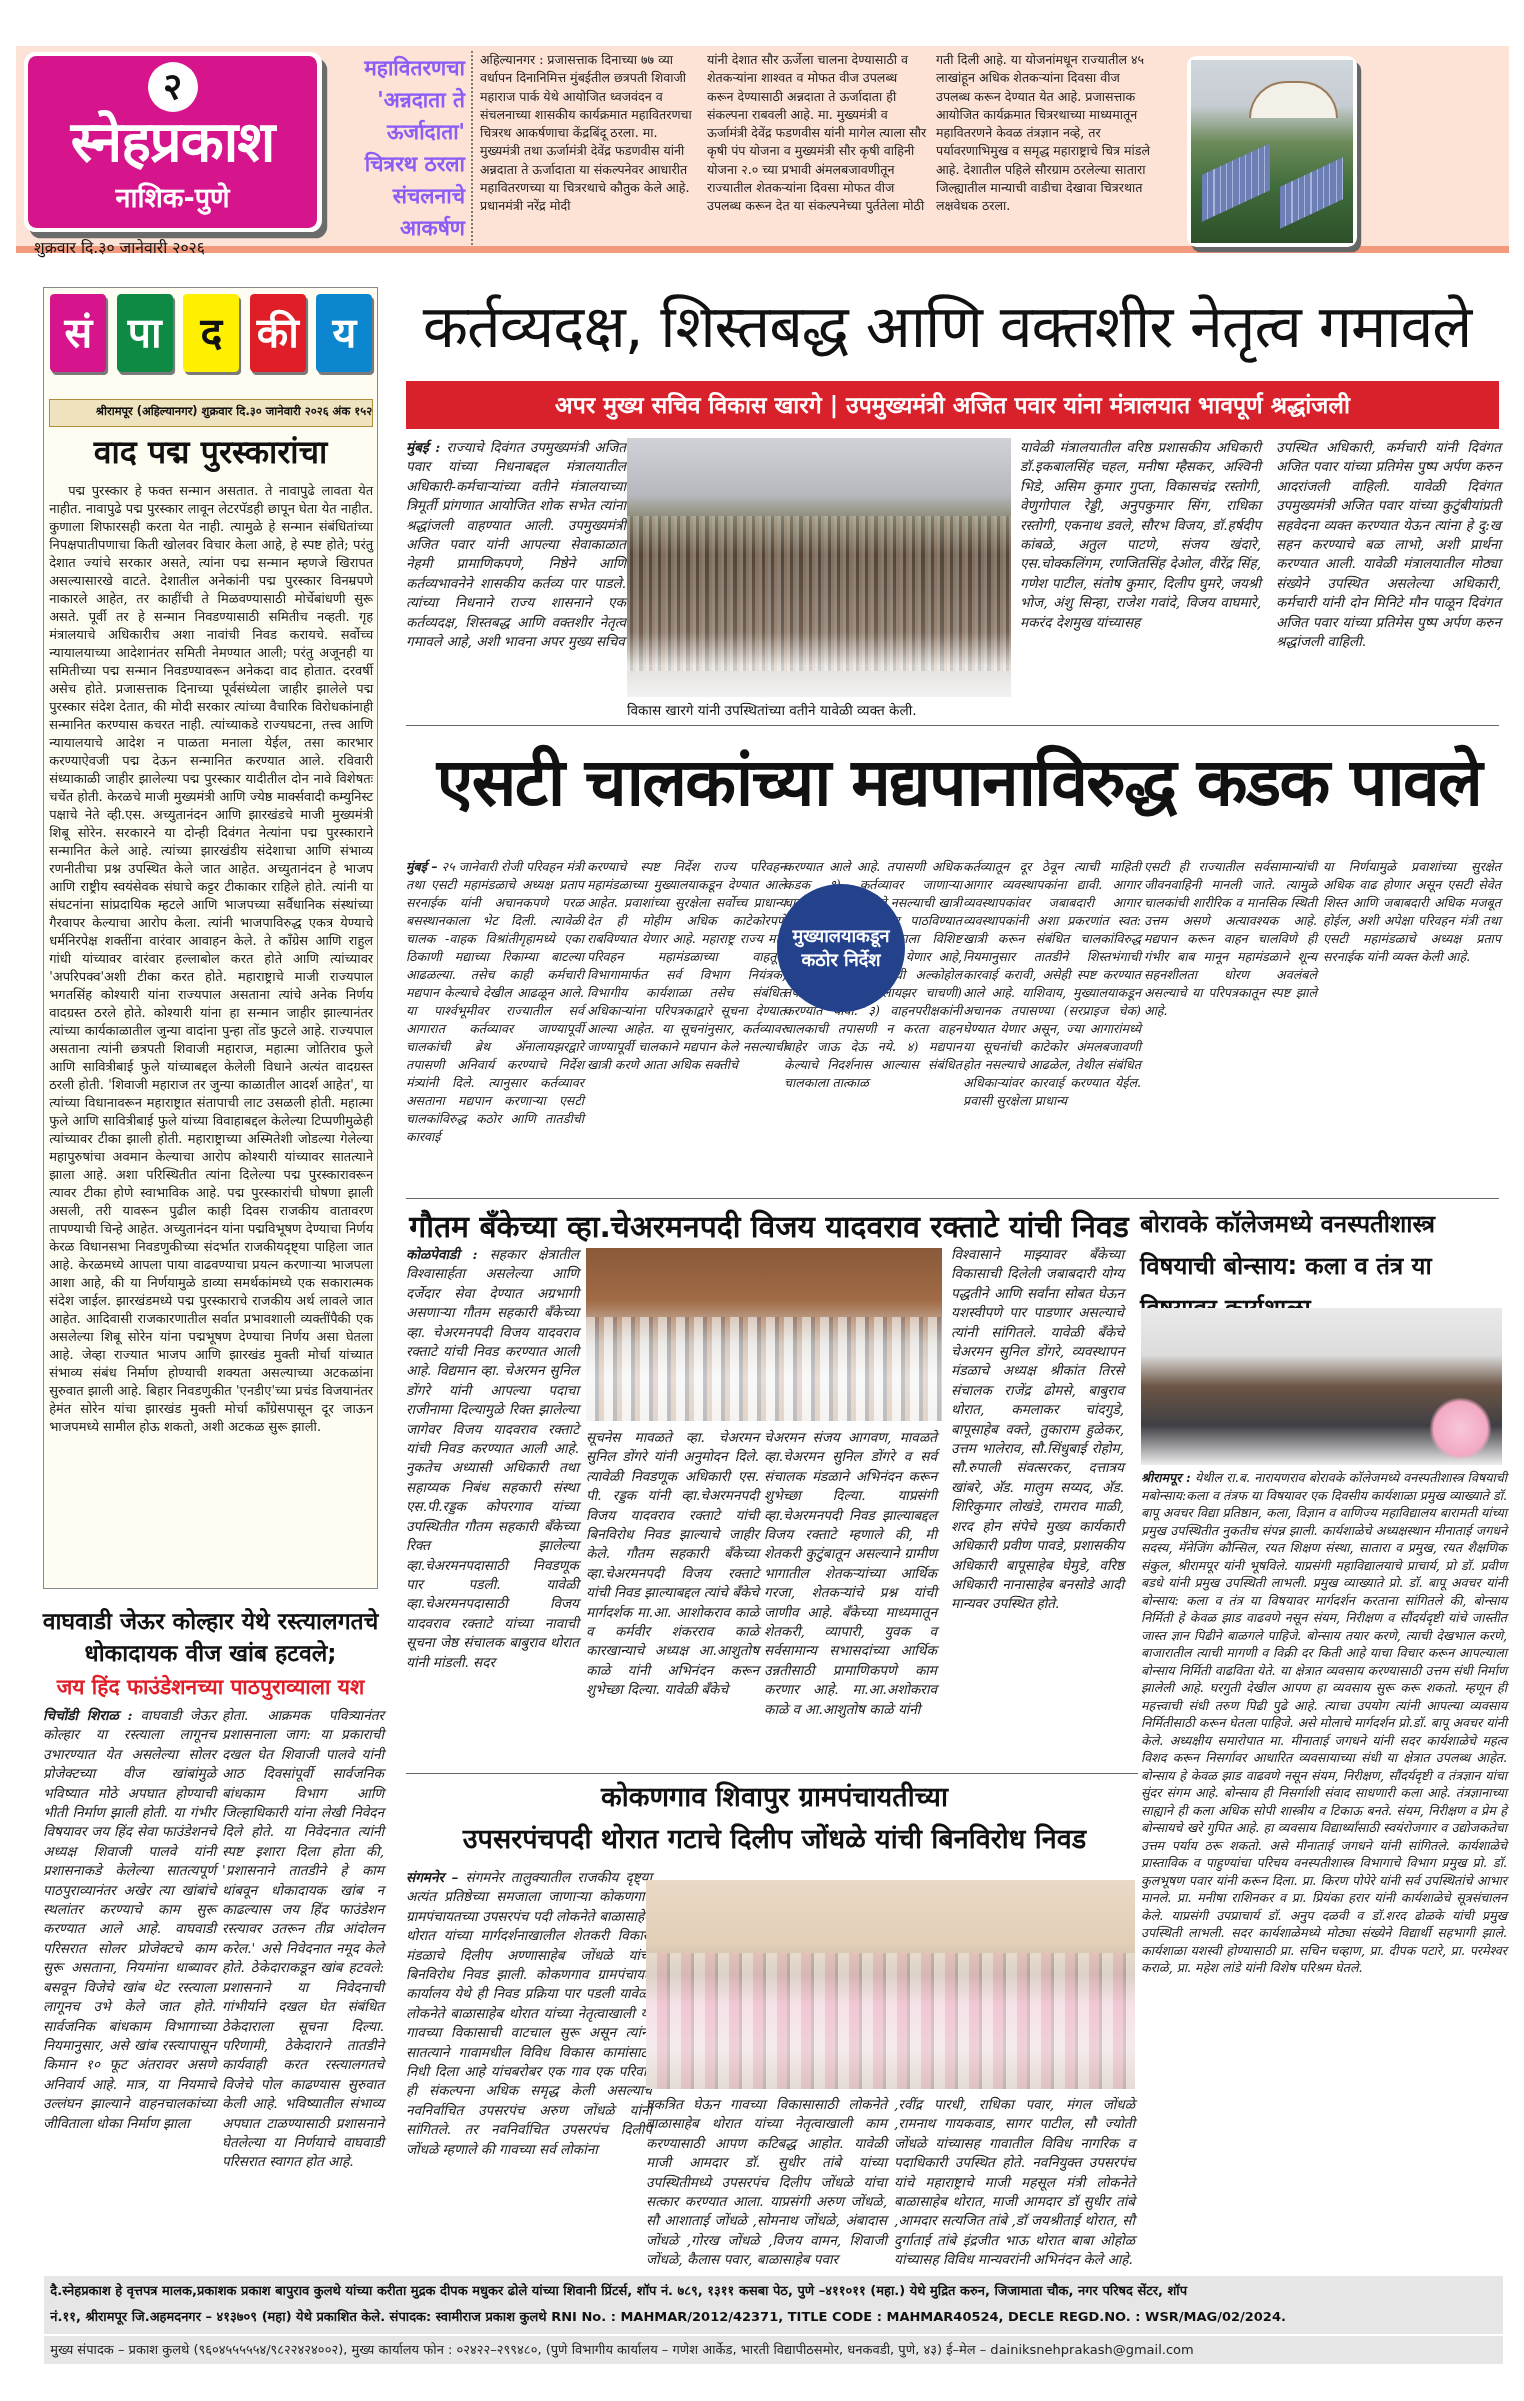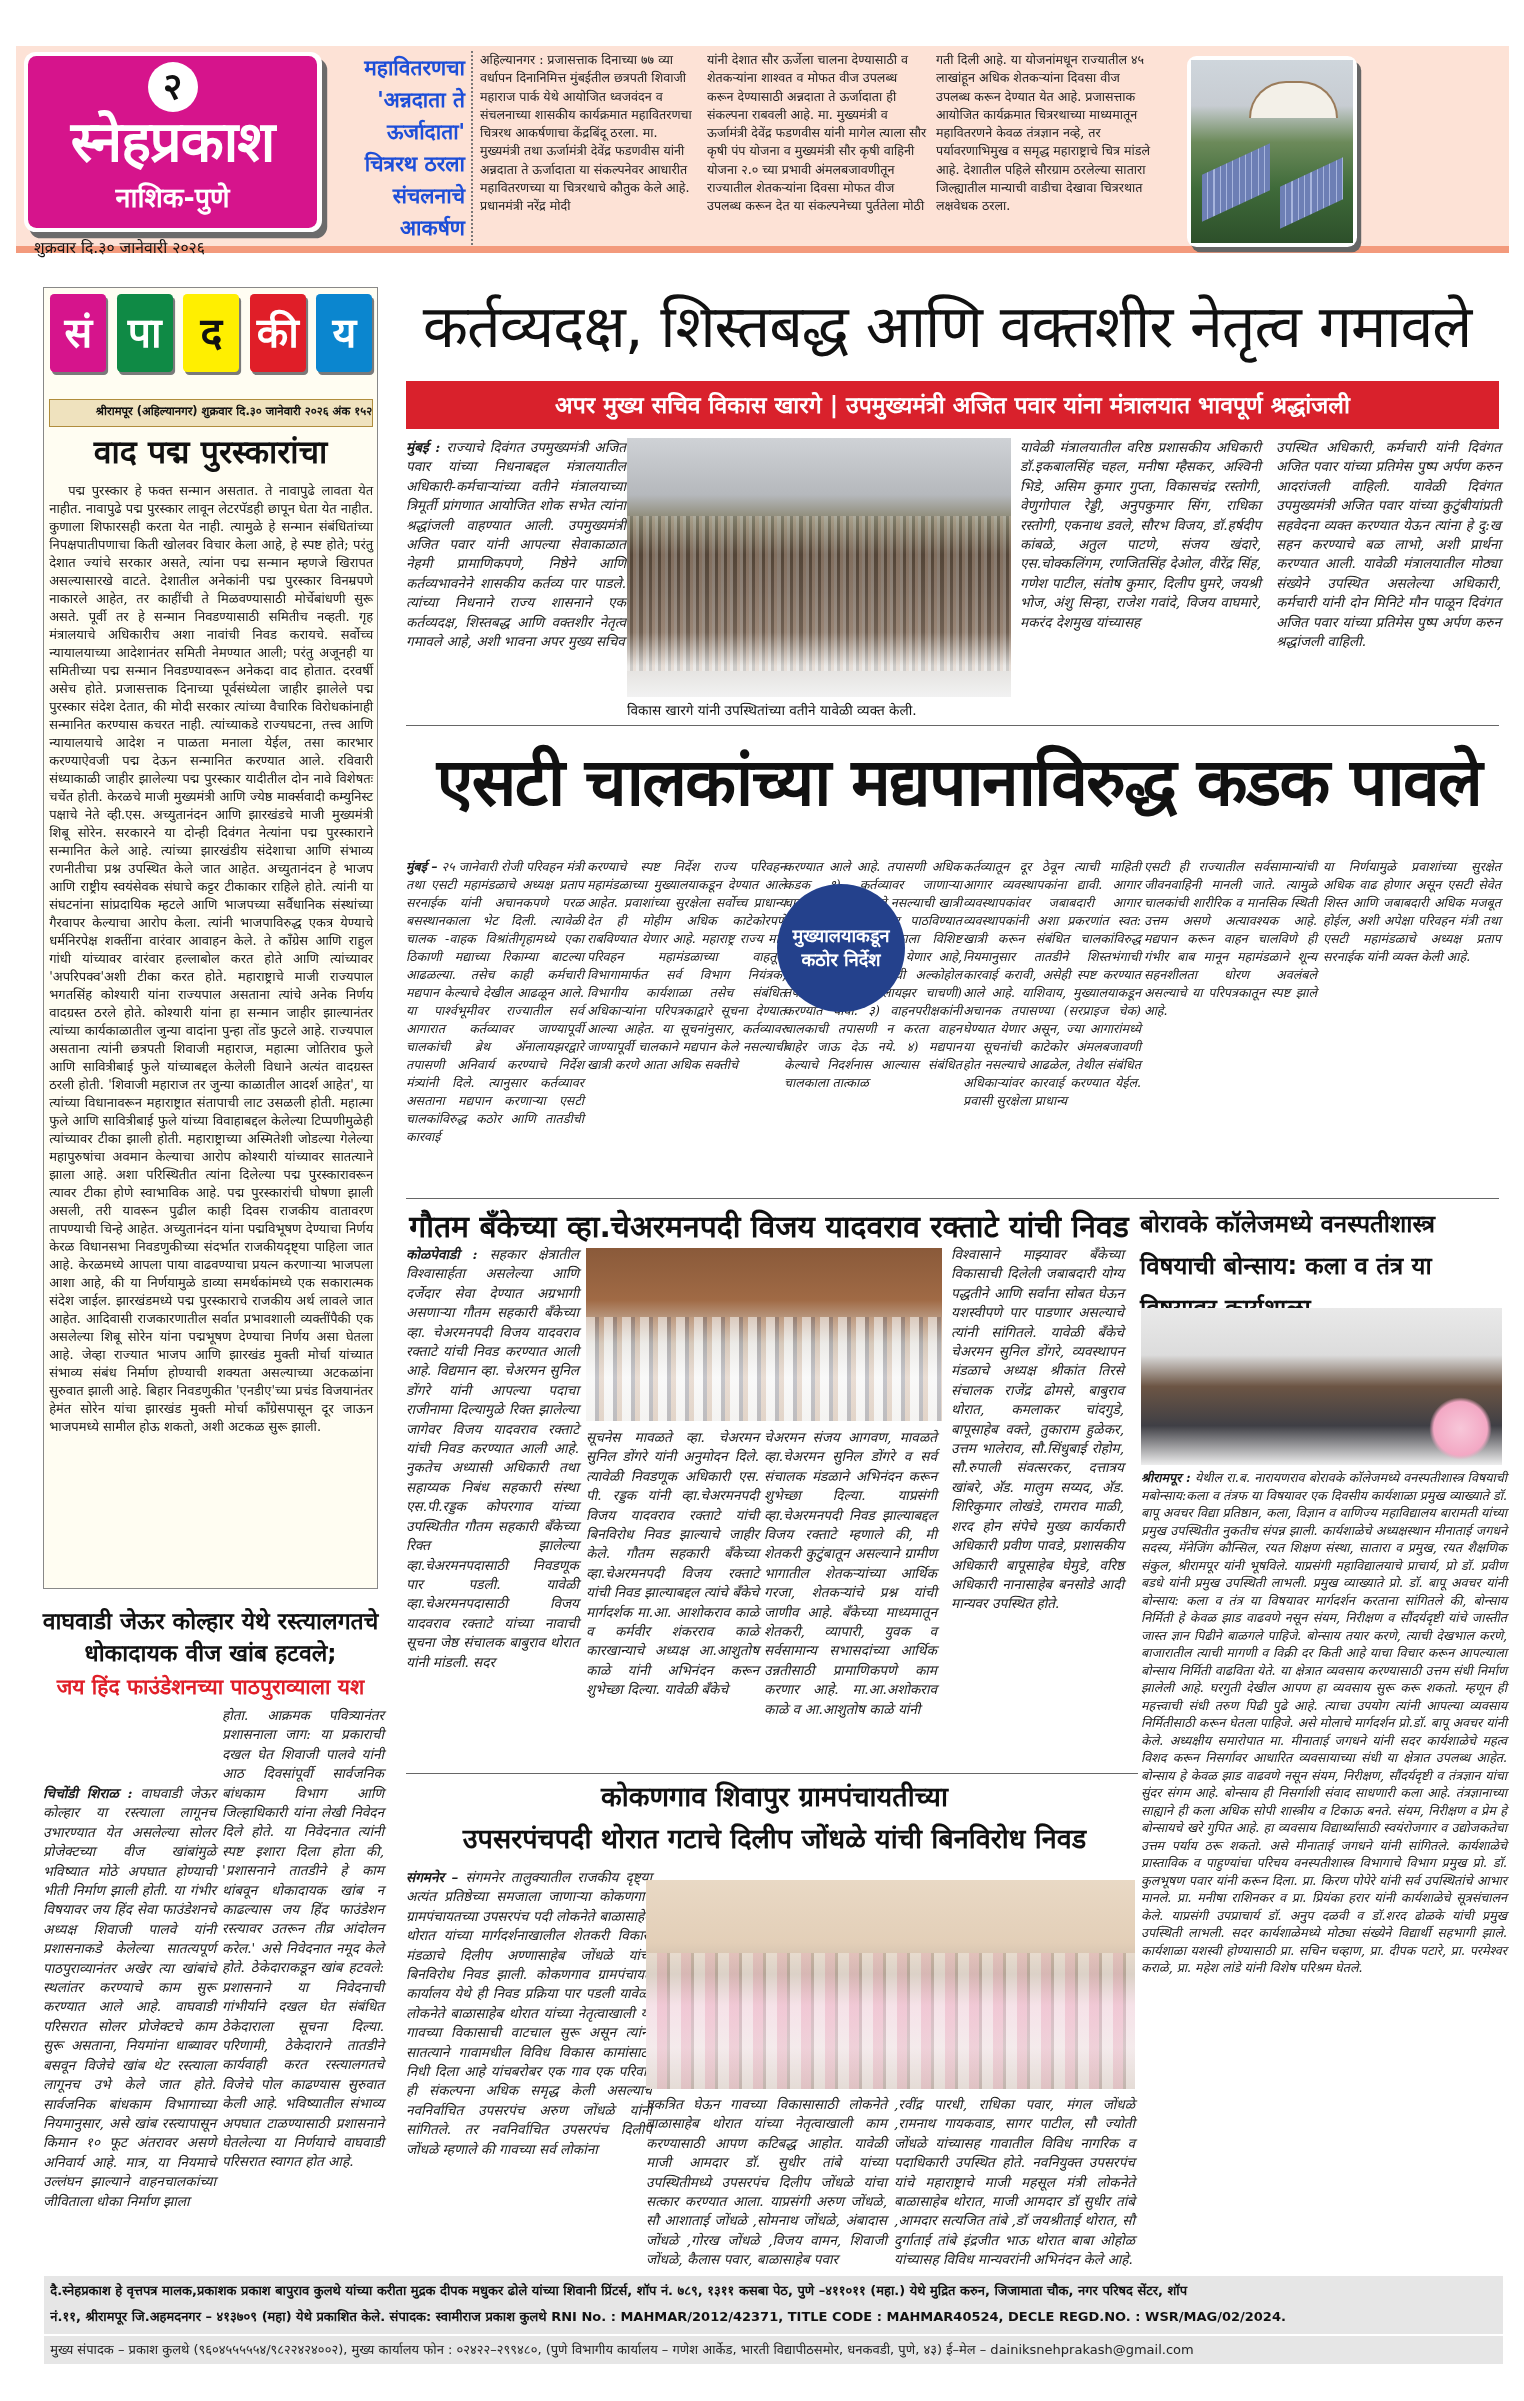--- a/index.html
+++ b/index.html
@@ -12,21 +12,21 @@
 
   
   #header-band { left: 15.7px; top: 46px; width: 1493px; height: 207px; background: #fde2d6; border-bottom: 7.3px solid #f39a7c; }
   #masthead { left: 23.5px; top: 52px; width: 298px; height: 180px; background: #fff; border-radius: 11.5px; box-shadow: 5.2px 6.3px 0 #6b6b6b; padding: 4.2px; }
   #masthead-inner { width: 100%; height: 100%; background: #d6148c; border-radius: 8.4px; text-align: center; color: #fff; position: relative; }
   #page-number { position: absolute; left: 50%; top: 6.3px; transform: translateX(-50%); width: 50px; height: 50px; border-radius: 50%; background: #fff; color: #111; font-size: 37px; font-weight: bold; line-height: 50px; }
   #paper-name { position: absolute; left: 0; right: 0; top: 52px; font-size: 56px; font-weight: bold; line-height: 68px; letter-spacing: -1px; }
   #paper-edition { position: absolute; left: 0; right: 0; top: 126px; font-size: 27px; font-weight: bold; line-height: 31px; }
   #masthead-date { left: 34px; top: 236px; font-size: 15.7px; font-weight: normal; color: #111; }
 
-  #top-headline { left: 332px; top: 52px; width: 133px; text-align: right; font-size: 21px; line-height: 32px; font-weight: bold; color: #1d4ed8; }
+  #top-headline { left: 332px; top: 52px; width: 133px; text-align: right; font-size: 21px; line-height: 32px; font-weight: bold; color: #8b5cf6; }
   #top-divider { left: 471px; top: 51px; height: 194px; border-left: 2.1px dotted #777; }
   .top-col { top: 51px; width: 220px; font-family: "DejaVu Serif", serif; font-size: 12.6px; line-height: 18.3px; color: #222; }
   #top-col-1 { left: 480px; }
   #top-col-2 { left: 707px; }
   #top-col-3 { left: 936px; }
   #top-photo { left: 1187px; top: 56px; width: 170px; height: 191px; background: #fff; border-radius: 9.4px; box-shadow: 4.2px 5.2px 0 #666; padding: 4.2px; }
   .photo { width: 100%; height: 100%; position: relative; overflow: hidden; }
   #solar-photo { background: linear-gradient(180deg, #cfd6dc 0%, #c7ccd2 25%, #6c8a5a 45%, #3f6b3a 70%, #2d4f2a 100%); }
   #solar-photo .panel { position: absolute; background: repeating-linear-gradient(90deg, #6d7fb5 0 5.2px, #a7b5dd 5.2px 6.3px); transform: skewY(-25deg); }
   #solar-photo .arch { position: absolute; left: 58px; top: 21px; width: 89px; height: 37px; border-radius: 42px 42px 0 0; background: #f3f0e8; border: 2.1px solid #9a7b5a; border-bottom: none; }
@@ -34,21 +34,21 @@
   
   #editorial-box { left: 43px; top: 287px; width: 335px; height: 1302px; background: #fffdf2; border: 1px solid #888; }
   #sampadakiy { position: absolute; left: 6.3px; top: 6.3px; width: 322px; height: 84px; display: flex; justify-content: space-between; }
   .tile { width: 56px; height: 78px; border-radius: 4.2px; font-size: 41px; font-weight: bold; color: #fff; text-align: center; line-height: 78px; box-shadow: 2.1px 3.1px 0 #7a7a7a; }
   #editorial-dateline { position: absolute; left: 5.2px; top: 111px; width: 324px; height: 28px; background: #efe2be; border: 1.6px solid #b08d3c; font-size: 11.5px; font-weight: bold; text-align: right; line-height: 23px; }
   #editorial-title { position: absolute; left: 0; right: 0; top: 141px; text-align: center; font-size: 32px; font-weight: bold; line-height: 47px; }
   #editorial-body { position: absolute; left: 5.2px; top: 194px; width: 324px; font-family: "DejaVu Serif", serif; font-size: 13px; line-height: 18px; text-align: justify; text-indent: 19px; color: #1a1a1a; }
 
   #waghwadi-headline { left: 38px; top: 1605px; width: 345px; text-align: center; font-size: 23px; font-weight: bold; line-height: 32px; color: #111; }
   #waghwadi-sub { left: 38px; top: 1673px; width: 345px; text-align: center; font-size: 21px; font-weight: bold; line-height: 29px; color: #e01e28; }
-  #waghwadi-col-1 { left: 43px; top: 1784px; width: 173px; }
+  #waghwadi-col-1 { left: 43px; top: 1706px; width: 173px; }
   #waghwadi-col-2 { left: 222px; top: 1706px; width: 162px; }
 
   
   #main-headline-1 { left: 391px; top: 290px; width: 1112px; text-align: center; font-size: 59px; font-weight: normal; line-height: 73px; letter-spacing: -1px; }
   #red-banner { left: 406px; top: 381px; width: 1093px; height: 48px; background: #d9212c; color: #fff; text-align: center; font-size: 23px; font-weight: bold; line-height: 48px; }
   #story1-col-1 { left: 406px; top: 438px; width: 220px; }
   #story1-photo { left: 627px; top: 438px; width: 384px; height: 259px; }
   #crowd-photo { background: linear-gradient(180deg, #cfd2d6 0%, #b5b8bc 22%, #8a8670 32%, #5d4d3e 45%, #6a5a4c 60%, #7c6b5c 75%, #e3e1de 88%, #f2f2f2 100%); }
   #crowd-photo::before { content: ""; position: absolute; left: 0; right: 0; top: 30%; height: 60%; background: repeating-linear-gradient(90deg, rgba(255,255,255,.25) 0 3.1px, rgba(0,0,0,.1) 3.1px 6.3px, rgba(240,210,190,.25) 6.3px 9.4px); }
   #story1-caption { left: 627px; top: 701px; width: 384px; font-family: "DejaVu Serif", serif; font-size: 13.6px; line-height: 19.4px; }

